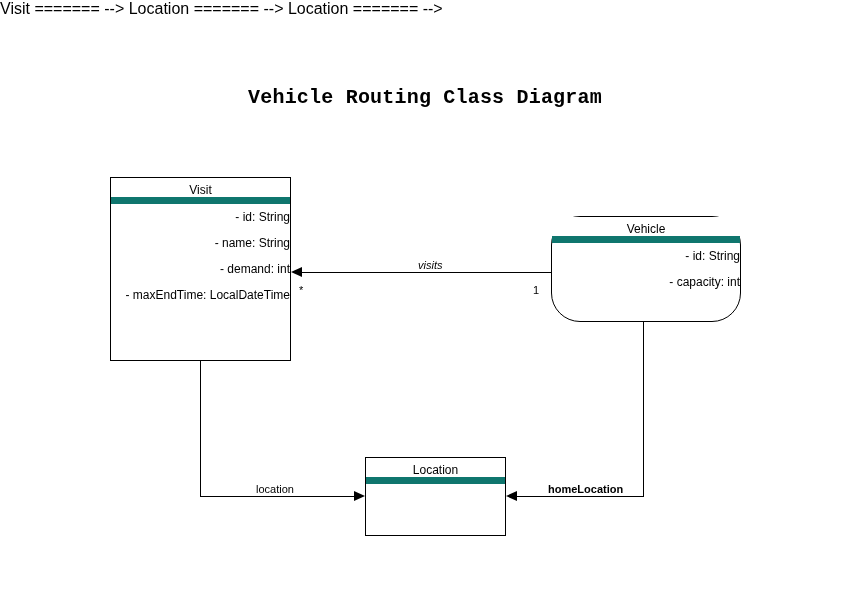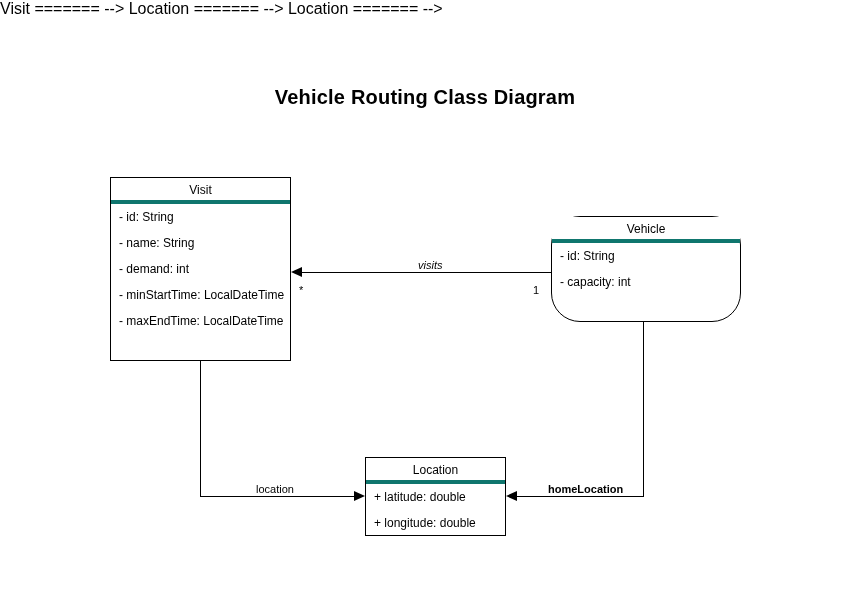--- a/index.html
+++ b/index.html
@@ -18,40 +18,42 @@
   #diagram-title {
     position: absolute;
     left: 0;
     top: 86px;
     width: 850px;
     text-align: center;
     font-size: 20px;
     font-weight: bold;
     color: #000000;
     letter-spacing: 0.2px;
+    font-family: Liberation Mono, monospace;
   }
   .uml-class {
     position: absolute;
     box-sizing: border-box;
     border: 1px solid #000000;
     background: #ffffff;
   }
   .uml-class-name {
     box-sizing: border-box;
     height: 26px;
     line-height: 25px;
     text-align: center;
     font-size: 12px;
     color: #000000;
-    border-bottom: 4px solid #0f766e;
+    border-bottom: 7px solid #0f766e;
     background: #ffffff;
   }
   .uml-attrs {
     box-sizing: border-box;
     padding: 0;
+    text-align: right;
   }
   .uml-attr {
     box-sizing: border-box;
     height: 26px;
     line-height: 26px;
     font-size: 12px;
     color: #000000;
     padding-left: 8px;
     white-space: nowrap;
   }
@@ -106,41 +108,36 @@
 
   <div id="diagram-title">Vehicle Routing Class Diagram</div>
 
   
   <div class="uml-class" id="class-visit">
     <div class="uml-class-name">Visit</div>
     <div class="uml-attrs">
       <div class="uml-attr">- id: String</div>
       <div class="uml-attr">- name: String</div>
       <div class="uml-attr">- demand: int</div>
-      <div class="uml-attr">- minStartTime: LocalDateTime</div>
       <div class="uml-attr">- maxEndTime: LocalDateTime</div>
     </div>
   </div>
 
   
   <div class="uml-class" id="class-vehicle">
     <div class="uml-class-name">Vehicle</div>
     <div class="uml-attrs">
       <div class="uml-attr">- id: String</div>
       <div class="uml-attr">- capacity: int</div>
     </div>
   </div>
 
   
   <div class="uml-class" id="class-location">
     <div class="uml-class-name">Location</div>
-    <div class="uml-attrs">
-      <div class="uml-attr">+ latitude: double</div>
-      <div class="uml-attr">+ longitude: double</div>
-    </div>
   </div>
 
    Visit ======= --&gt;
   <div class="edge h" style="left:296px; top:272px; width:255px;"></div>
   <div class="arrow-left" style="left:291px; top:267px;"></div>
   <div class="edge-label" style="left:415px; top:259px;font-style:italic;">visits</div>
   <div class="mult-label" style="left:299px; top:284px;">*</div>
   <div class="mult-label" style="left:533px; top:284px;">1</div>
 
    Location ======= --&gt;

